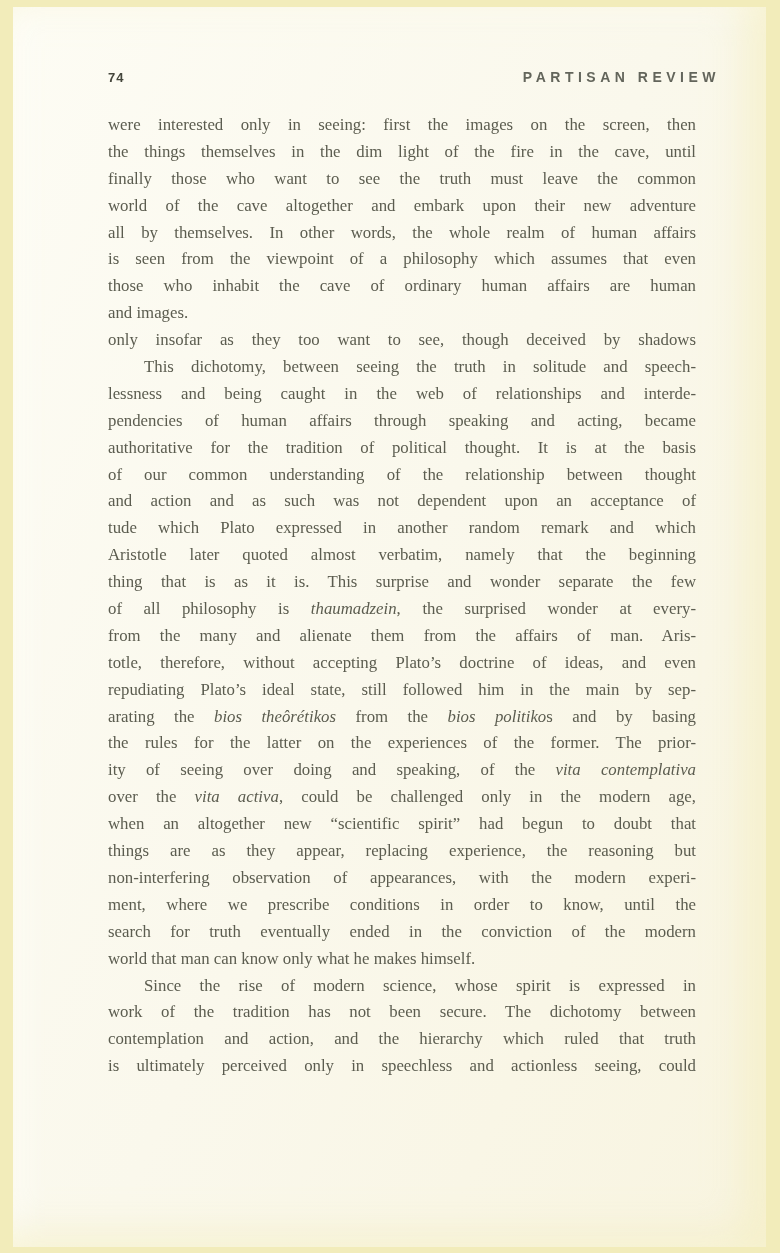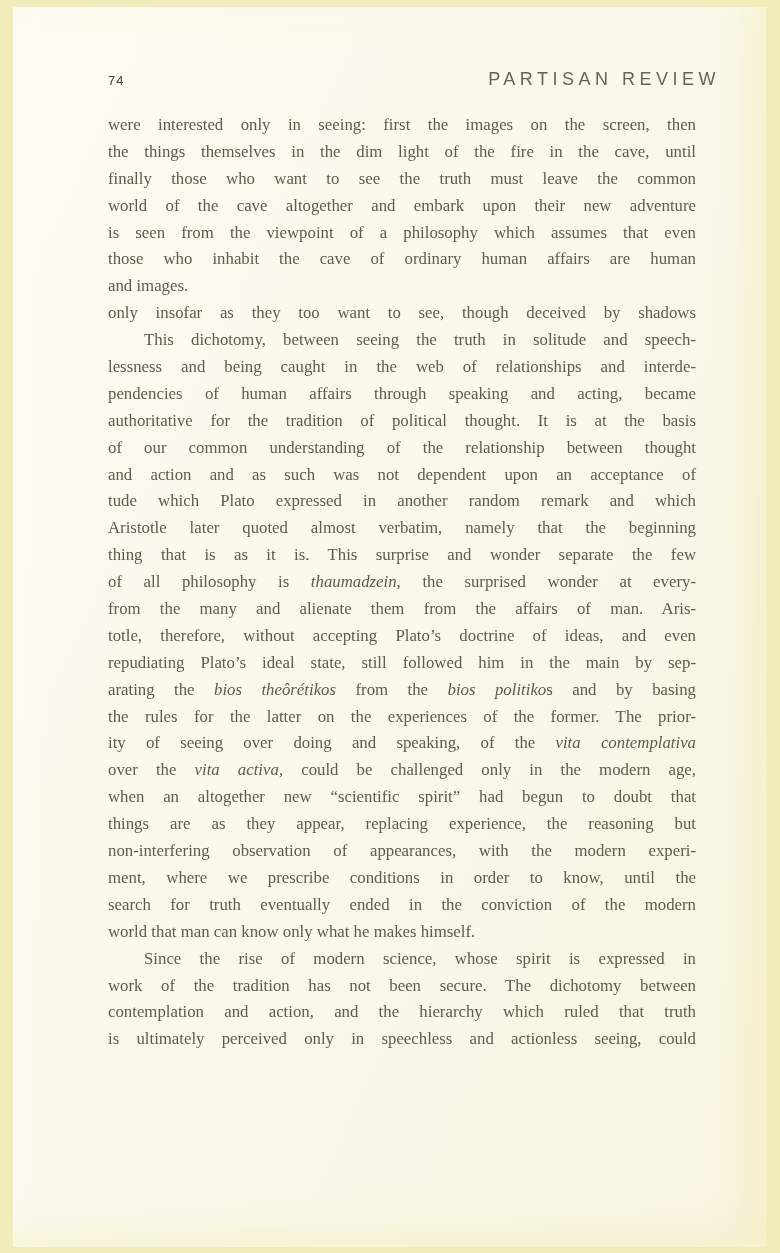--- a/index.html
+++ b/index.html
@@ -27,29 +27,29 @@
   }
   .running-head {
     position: absolute;
     left: 95px;
     right: 46px;
     top: 62px;
     display: flex;
     justify-content: space-between;
     align-items: baseline;
     font-family: "Liberation Sans", "DejaVu Sans", sans-serif;
-    font-weight: normal;
+    font-weight: bold;
   }
   .folio {
     font-size: 13px;
     letter-spacing: 1px;
     color: var(--ink_page_number, #45463c);
   }
   .journal {
-    font-size: 18px;
+    font-size: 14px;
     letter-spacing: 4.5px;
     color: var(--ink_header, #63655b);
   }
   .text-column {
     position: absolute;
     left: 95px;
     top: 105px;
     width: 588px;
     font-size: 16.8px;
     color: var(--ink_body, #5b5c4f);
@@ -79,20 +79,21 @@
 <div class="page">
   <div class="running-head">
     <span class="folio">74</span>
     <span class="journal">PARTISAN REVIEW</span>
   </div>
   <div class="text-column">
       <div class="line"><span>were interested only in seeing: first the images on the screen, then</span></div>
       <div class="line"><span>the things themselves in the dim light of the fire in the cave, until</span></div>
       <div class="line"><span>finally those who want to see the truth must leave the common</span></div>
       <div class="line"><span>world of the cave altogether and embark upon their new adventure</span></div>
+      <div class="line"><span>all by themselves. In other words, the whole realm of human affairs</span></div>
       <div class="line"><span>is seen from the viewpoint of a philosophy which assumes that even</span></div>
       <div class="line"><span>those who inhabit the cave of ordinary human affairs are human</span></div>
       <div class="line flush"><span>and images.</span></div>
       <div class="line"><span>only insofar as they too want to see, though deceived by shadows</span></div>
       <div class="line indent"><span>This dichotomy, between seeing the truth in solitude and speech-</span></div>
       <div class="line"><span>lessness and being caught in the web of relationships and interde-</span></div>
       <div class="line"><span>pendencies of human affairs through speaking and acting, became</span></div>
       <div class="line"><span>authoritative for the tradition of political thought. It is at the basis</span></div>
       <div class="line"><span>of our common understanding of the relationship between thought</span></div>
       <div class="line"><span>and action and as such was not dependent upon an acceptance of</span></div>

